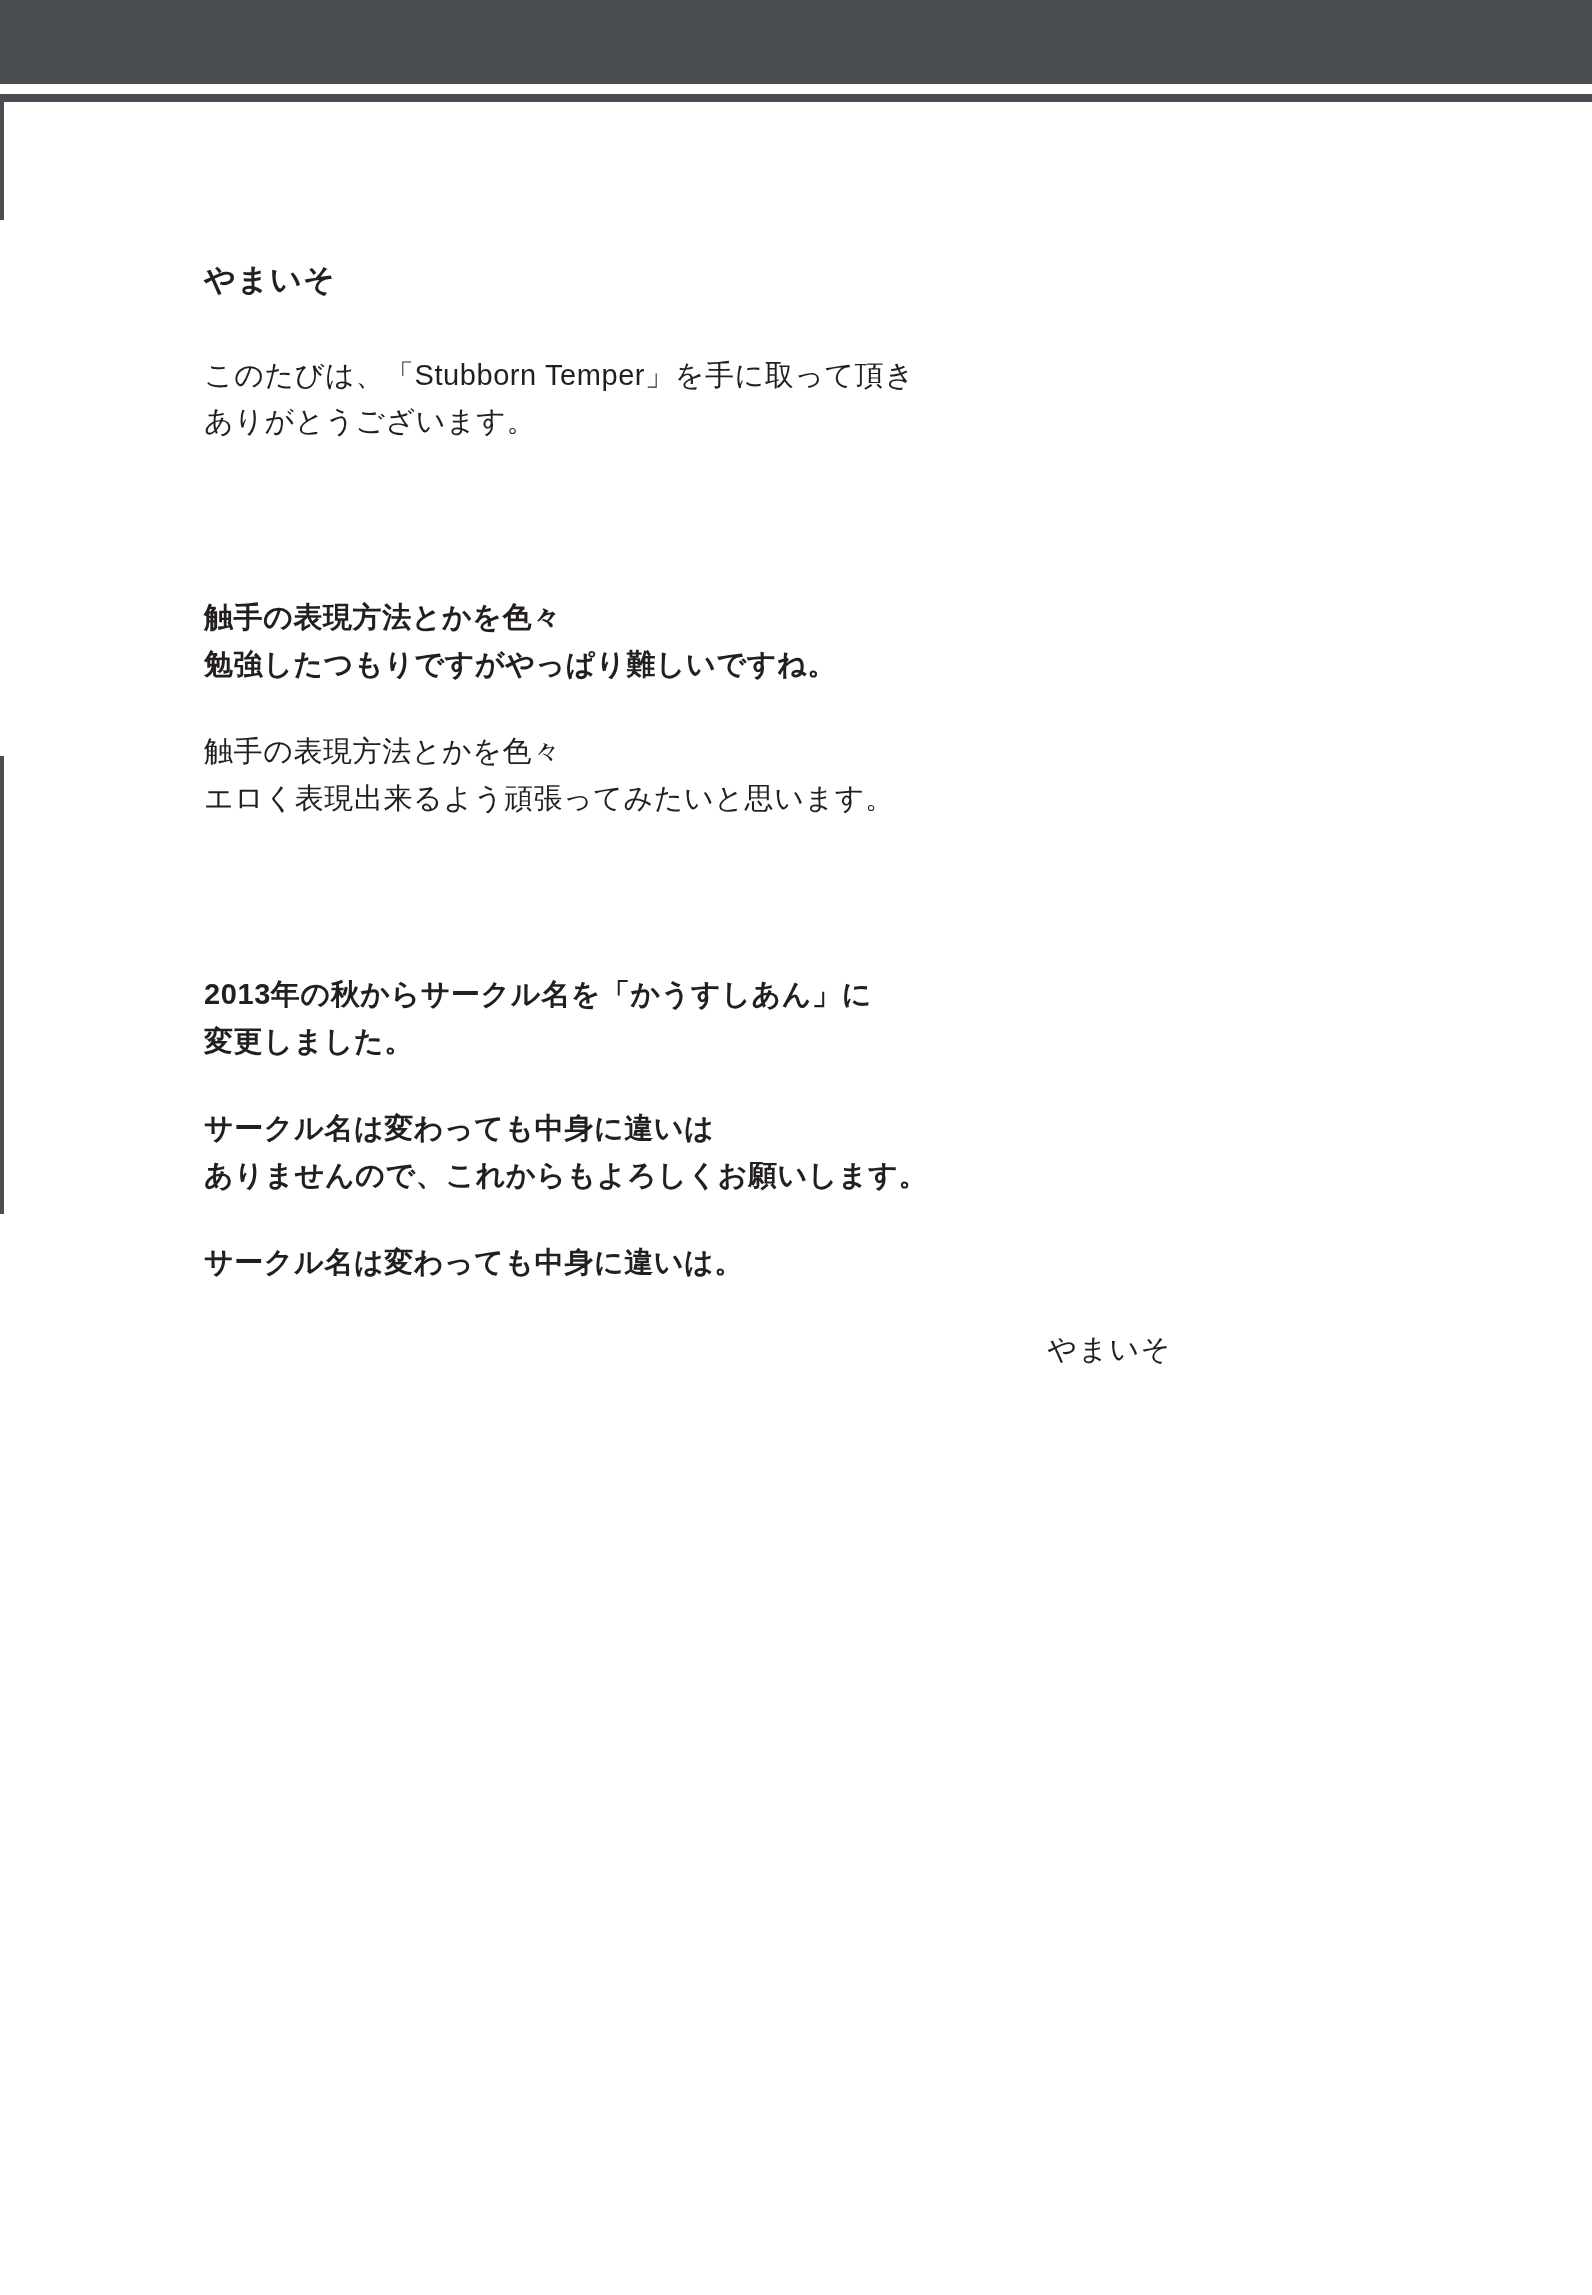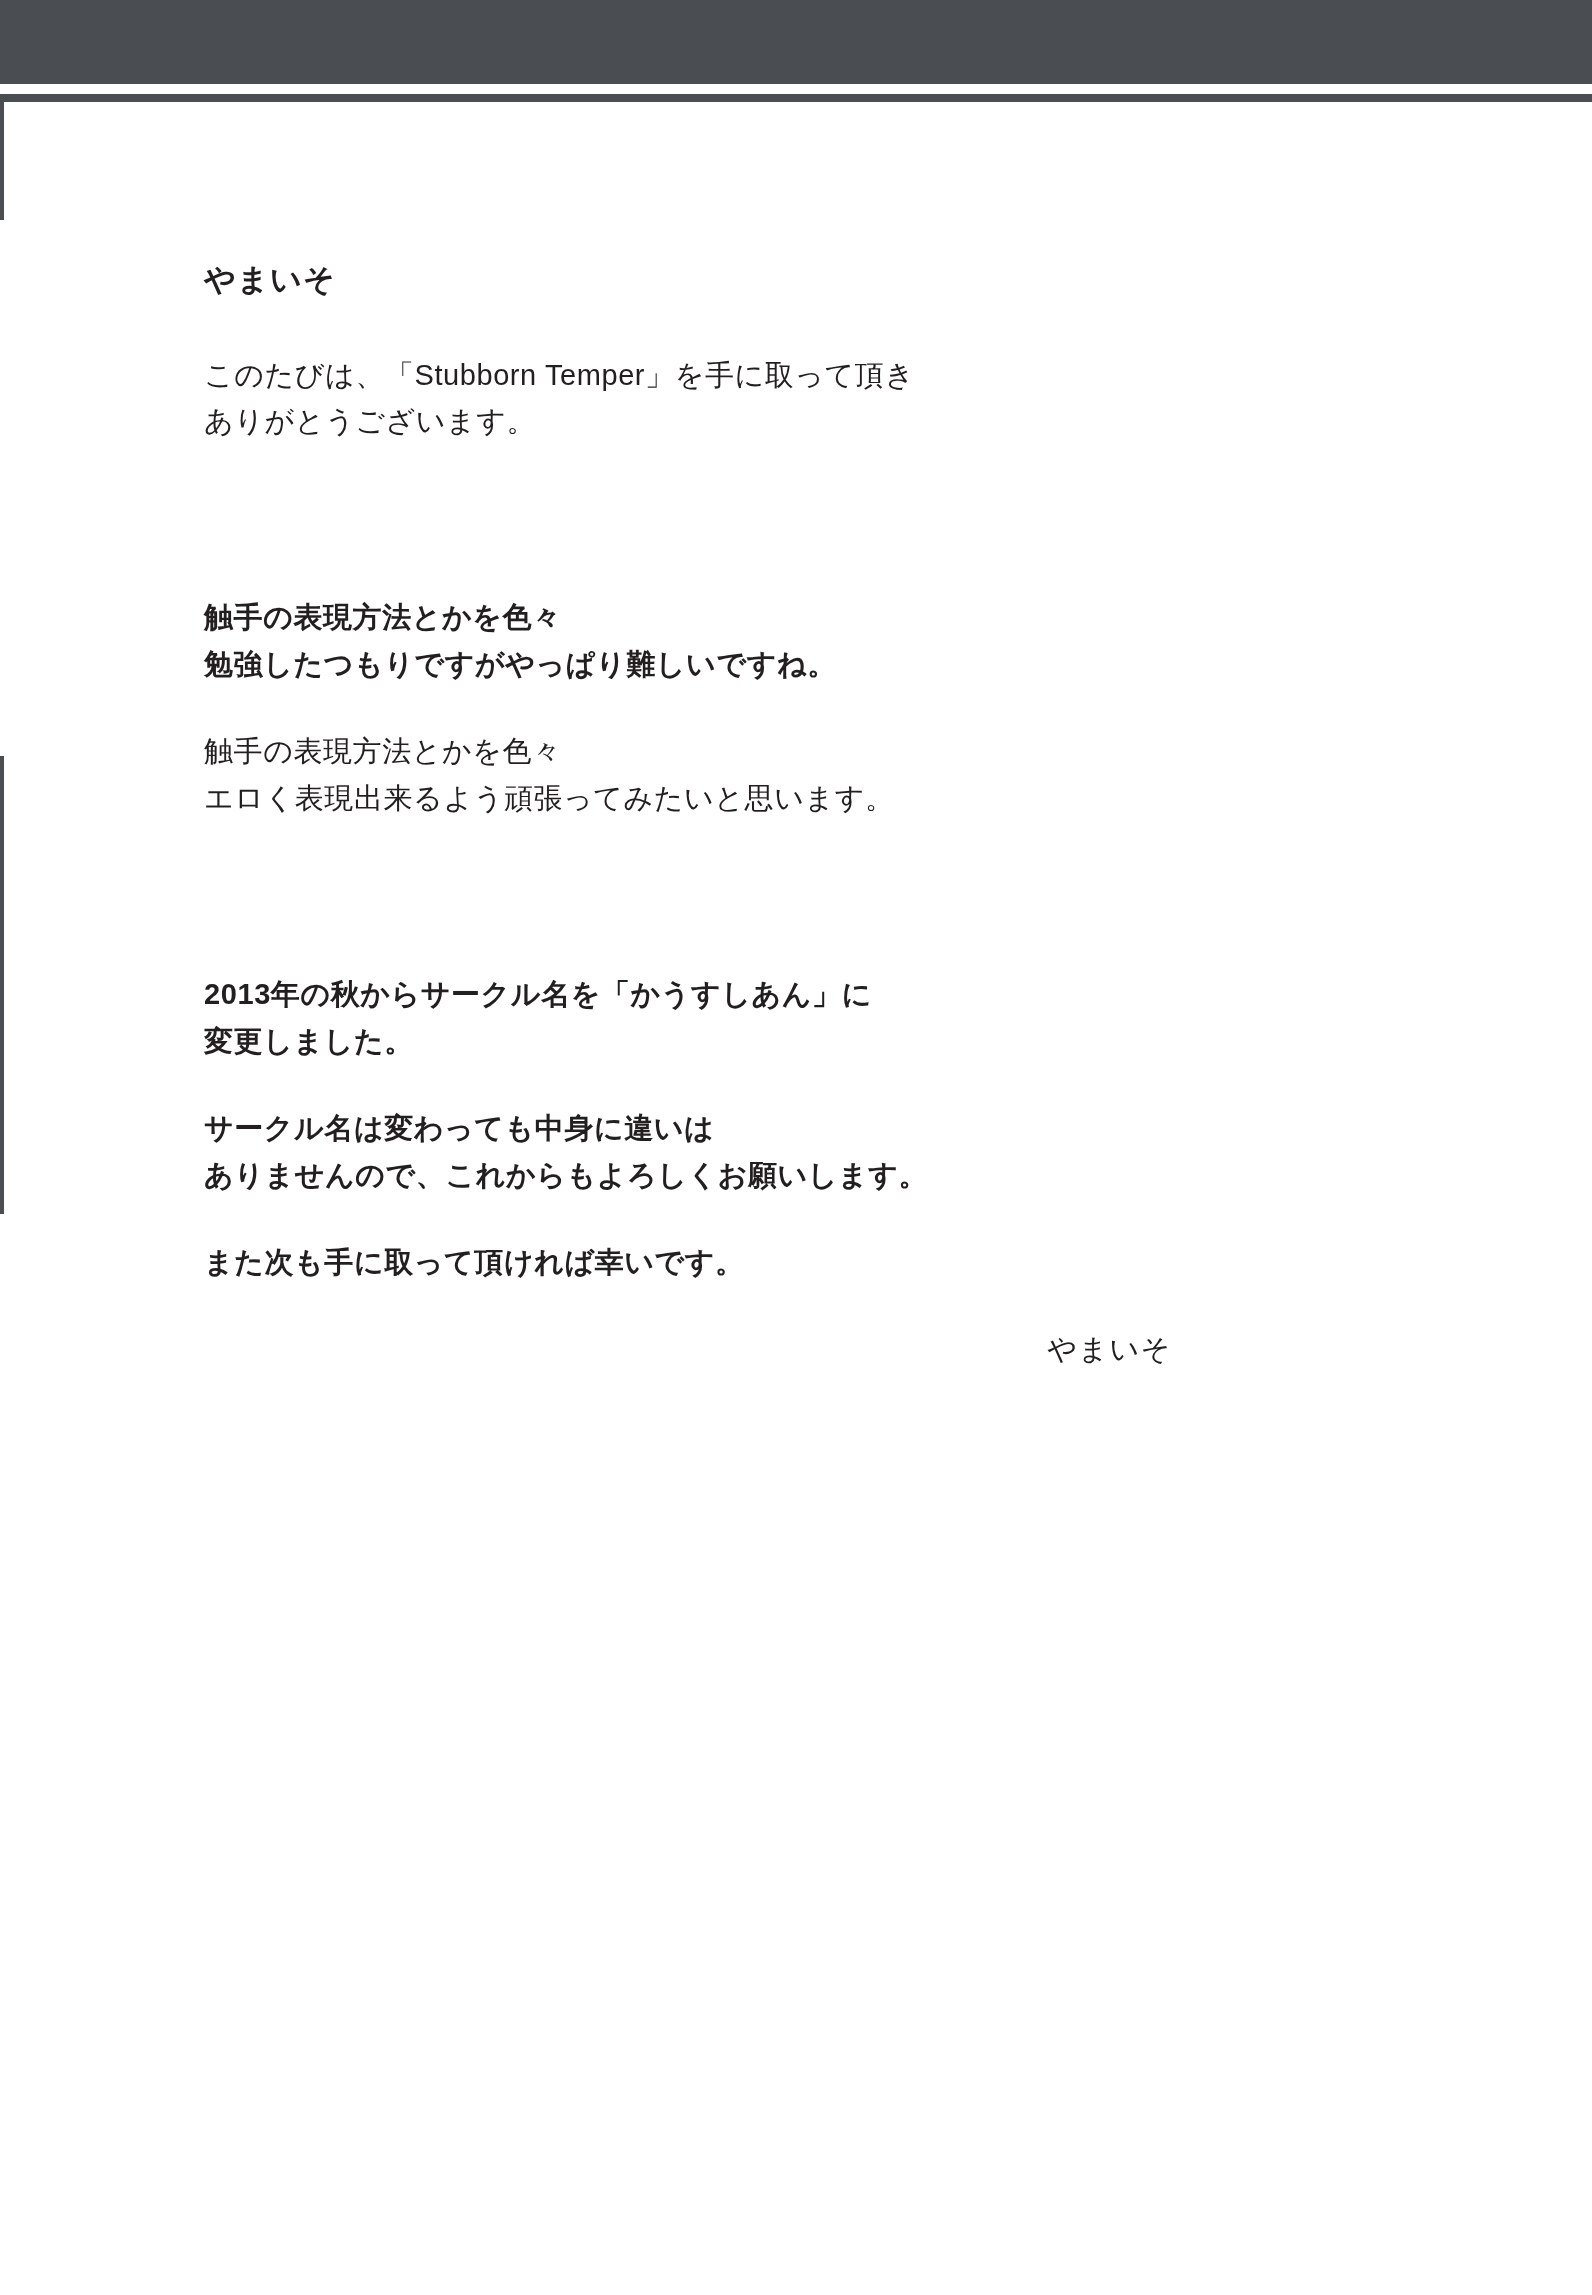--- a/index.html
+++ b/index.html
@@ -95,17 +95,17 @@
   <p class="para gap-xlarge">このたびは、「Stubborn Temper」を手に取って頂き
 ありがとうございます。</p>
   <p class="para gap-small">触手の表現方法とかを色々
 勉強したつもりですがやっぱり難しいですね。</p>
   <p class="para gap-xlarge">触手の表現方法とかを色々
 エロく表現出来るよう頑張ってみたいと思います。</p>
   <p class="para gap-small">2013年の秋からサークル名を「かうすしあん」に
 変更しました。</p>
   <p class="para gap-small">サークル名は変わっても中身に違いは
 ありませんので、これからもよろしくお願いします。</p>
-  <p class="para gap-small">また次も手に取って頂ければ幸いです。</p>
+  <p class="para gap-small">サークル名は変わっても中身に違いは。</p>
 
   <div class="signature">やまいそ</div>
 </div>
 
 
 </body></html>

